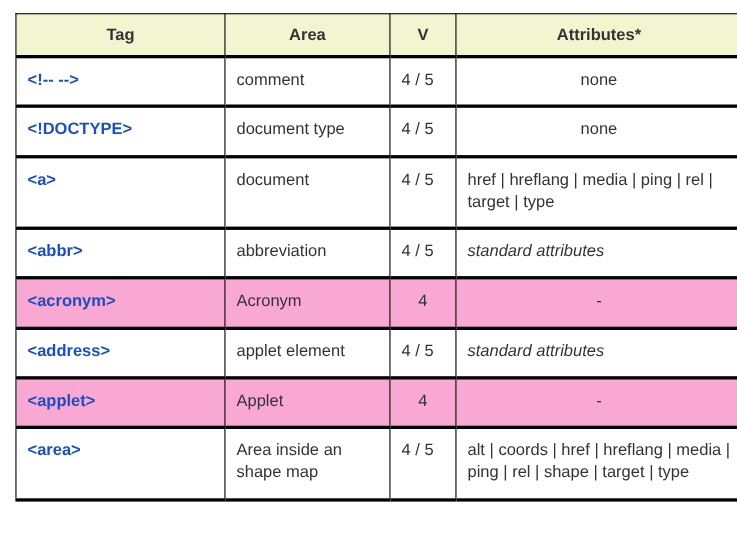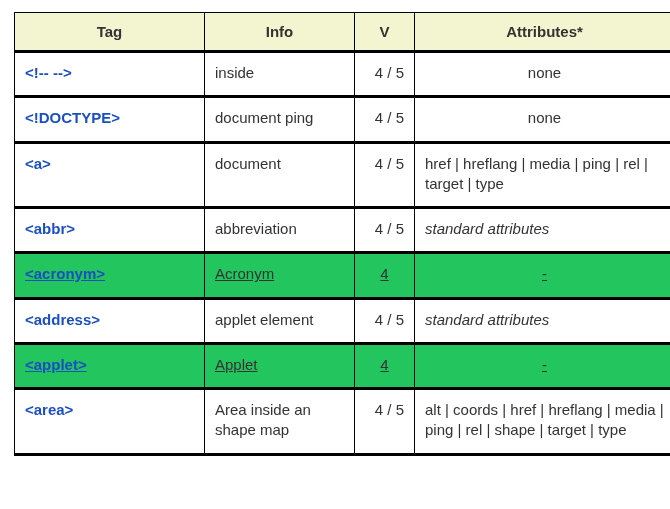--- a/index.html
+++ b/index.html
@@ -40,35 +40,34 @@
     border: 1px solid #000;
     border-bottom: 3px solid #000;
     vertical-align: top;
     line-height: 1.35;
   }
   td.tag {
     color: #1a4fc2;
     font-weight: bold;
   }
   td.v {
-    text-align: right;
+    text-align: left;
   }
   td.attr-c {
     text-align: center;
   }
   td.attr-l {
     text-align: left;
   }
   td.attr-i {
     font-style: italic;
     text-align: left;
   }
   tr.dep td {
-    background: #22c55e;
-    text-decoration: underline;
+    background: #f9a8d4;
   }
   tr.dep td.v {
     text-align: center;
   }
   tr.dep td.attr-c {
     text-align: center;
   }
 </style>
 </head>
 <body>
@@ -77,35 +76,35 @@
 <table>
   <colgroup>
     <col class="c-tag">
         <col class="c-info">
         <col class="c-v">
         <col class="c-attr">
   </colgroup>
   <thead>
     <tr>
       <th>Tag</th>
-      <th>Info</th>
+      <th>Area</th>
       <th>V</th>
       <th>Attributes*</th>
     </tr>
   </thead>
   <tbody>
     <tr>
       <td class="tag">&lt;!-- --&gt;</td>
-      <td>inside</td>
+      <td>comment</td>
       <td class="v">4 / 5</td>
       <td class="attr-c">none</td>
     </tr>
     <tr>
       <td class="tag">&lt;!DOCTYPE&gt;</td>
-      <td>document ping</td>
+      <td>document type</td>
       <td class="v">4 / 5</td>
       <td class="attr-c">none</td>
     </tr>
     <tr>
       <td class="tag">&lt;a&gt;</td>
       <td>document</td>
       <td class="v">4 / 5</td>
       <td class="attr-l">href | hreflang | media | ping | rel | target | type</td>
     </tr>
     <tr>

